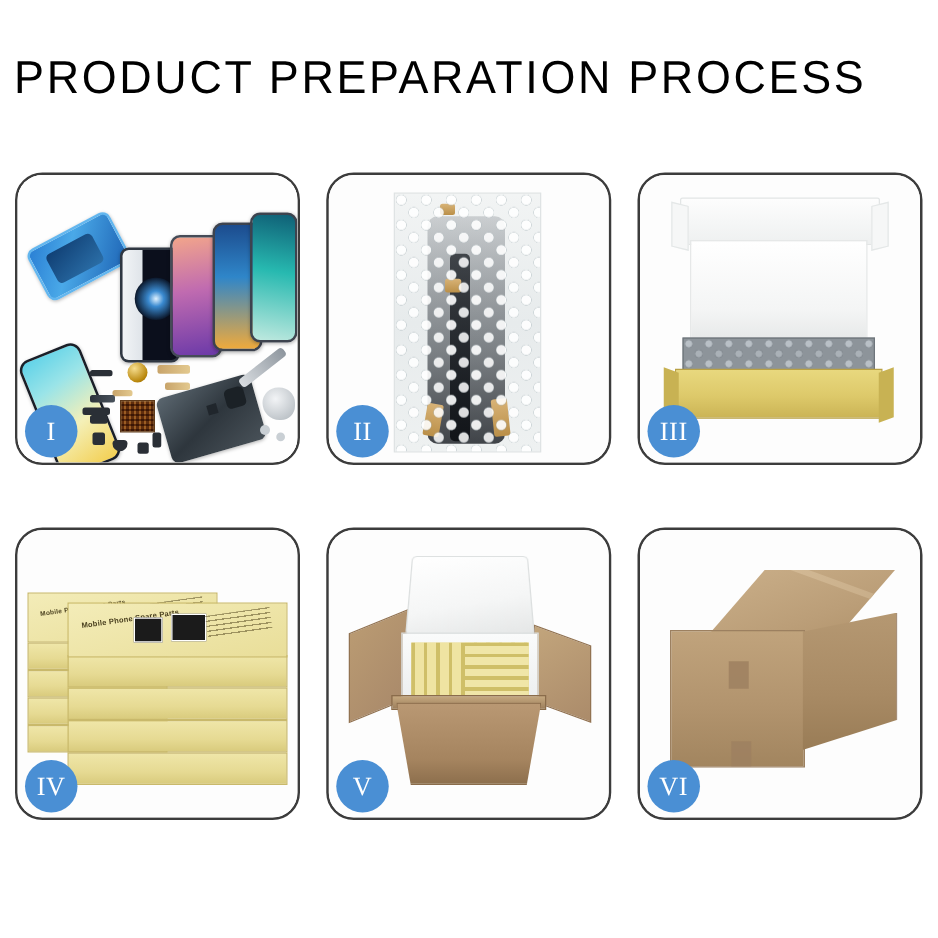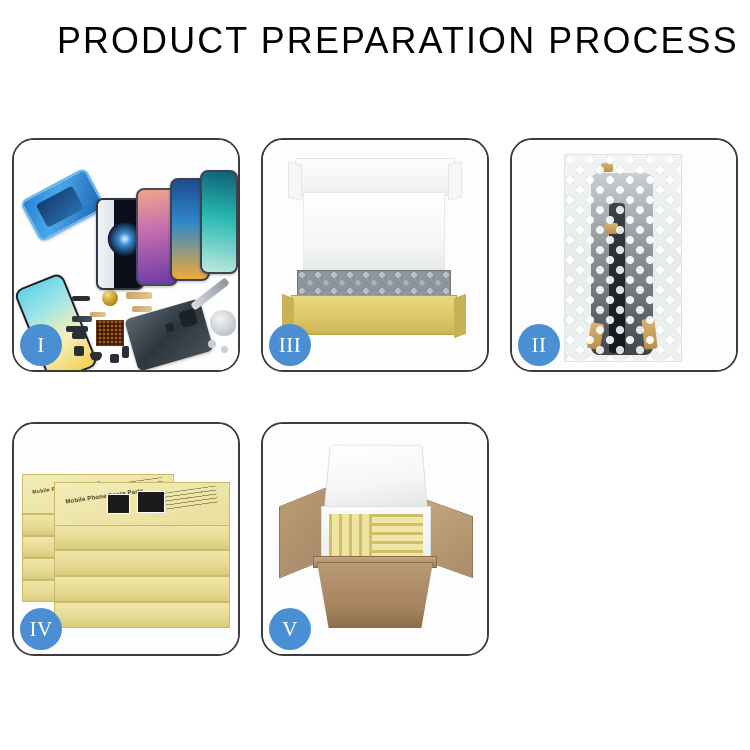--- a/index.html
+++ b/index.html
@@ -9,22 +9,22 @@
     height: 750px;
     background: #ffffff;
     font-family: "Liberation Sans", sans-serif;
     overflow: hidden;
     position: relative;
   }
 
   
   .header {
     width: 750px;
-    padding-top: 19px;
-    text-align: right;
+    padding-top: 40px;
+    text-align: left;
   }
 
   .page-title {
     font-family: "Liberation Sans Narrow", "Liberation Sans", sans-serif;
     font-size: 37px;
     font-weight: 400;
     letter-spacing: 2.2px;
     color: #000000;
     line-height: 44px;
     transform: scaleX(0.97);
@@ -394,45 +394,45 @@
       <div class="tool"></div>
       <div class="tool2"></div>
       <div class="bit" style="right:22px; top:200px; width:8px; height:8px; background:#c9cfd4; border-radius:50%;"></div>
       <div class="bit" style="right:10px; top:206px; width:7px; height:7px; background:#c9cfd4; border-radius:50%;"></div>
     </div>
     <div class="badge">I</div>
   </div>
 
   <div class="panel">
     <div class="panel-stage">
-      <div class="b3-lid"></div>
-      <div class="b3-foam"></div>
-      <div class="b3-bubble"></div>
-      <div class="b3-tray"></div>
-    </div>
-    <div class="badge">III</div>
-  </div>
-
-  <div class="panel">
-    <div class="panel-stage">
       <div class="bw-bag">
         <div class="bw-inner"></div>
         <div class="bw-flex"></div>
         <div class="bw-tab" style="left:36px; top:8px; width:12px; height:9px;"></div>
         <div class="bw-tab" style="left:40px; top:68px; width:13px; height:11px;"></div>
         <div class="bw-tab" style="left:24px; top:168px; width:13px; height:26px; transform:rotate(10deg);"></div>
         <div class="bw-tab" style="left:78px; top:164px; width:13px; height:30px; transform:rotate(-6deg);"></div>
         <div class="bw-bubbles"></div>
       </div>
     </div>
     <div class="badge">II</div>
   </div>
 
   <div class="panel">
     <div class="panel-stage">
+      <div class="b3-lid"></div>
+      <div class="b3-foam"></div>
+      <div class="b3-bubble"></div>
+      <div class="b3-tray"></div>
+    </div>
+    <div class="badge">III</div>
+  </div>
+
+  <div class="panel">
+    <div class="panel-stage">
       <div class="stack">
 
         <div class="ybox" style="left:2px; top:62px; width:112px; height:22px;"></div>
         <div class="ybox" style="left:2px; top:84px; width:112px; height:22px;"></div>
         <div class="ybox" style="left:2px; top:106px; width:112px; height:22px;"></div>
         <div class="ybox" style="left:2px; top:128px; width:112px; height:22px;"></div>
 
         <div class="ybox" style="left:2px; top:22px; width:152px; height:40px;">
           <div class="ybox-top"></div>
           <div class="ybox-label">Mobile Phone Spare Parts</div>
@@ -465,14 +465,29 @@
       <div class="c5-flap-r"></div>
       <div class="c5-foam-lid"></div>
       <div class="c5-foam-box"></div>
       <div class="c5-contents"></div>
       <div class="c5-rim"></div>
       <div class="c5-body"></div>
     </div>
     <div class="badge">V</div>
   </div>
 
+  <div class="panel">
+    <div class="panel-stage">
+      <div class="c6">
+        <div class="c6-top">
+          <div class="c6-seam"></div>
+        </div>
+        <div class="c6-front">
+          <div class="c6-tape" style="left:46px; top:24px; width:16px; height:22px;"></div>
+          <div class="c6-tape" style="left:48px; top:88px; width:16px; height:20px;"></div>
+        </div>
+        <div class="c6-side"></div>
+      </div>
+    </div>
+    <div class="badge">VI</div>
+  </div>
 
 </div>
 
 </body></html>

